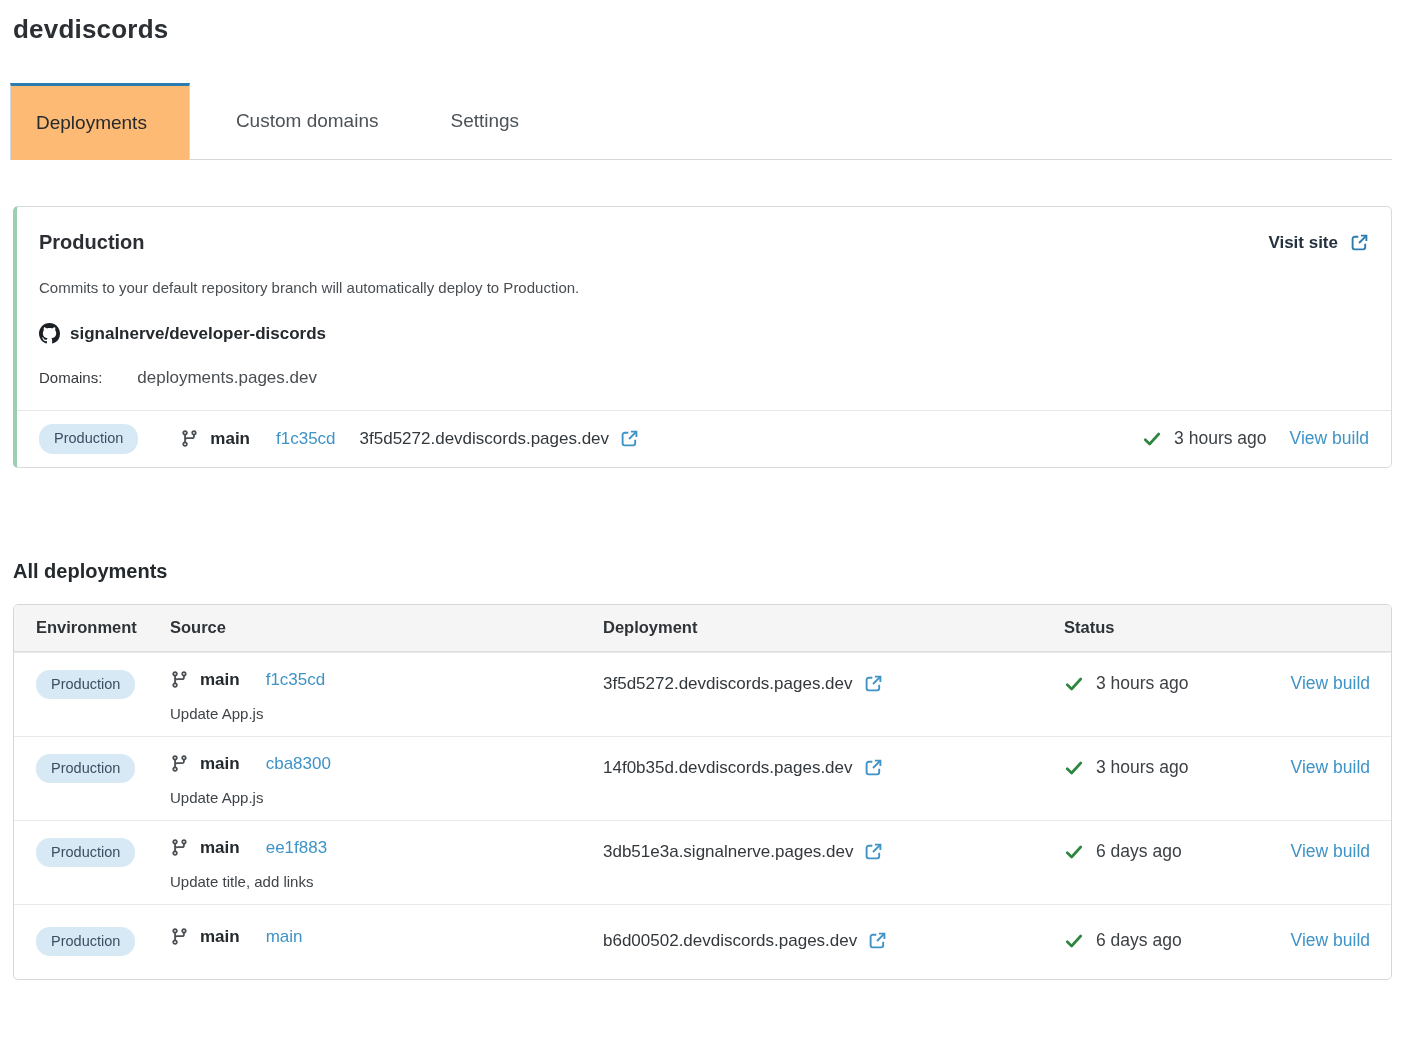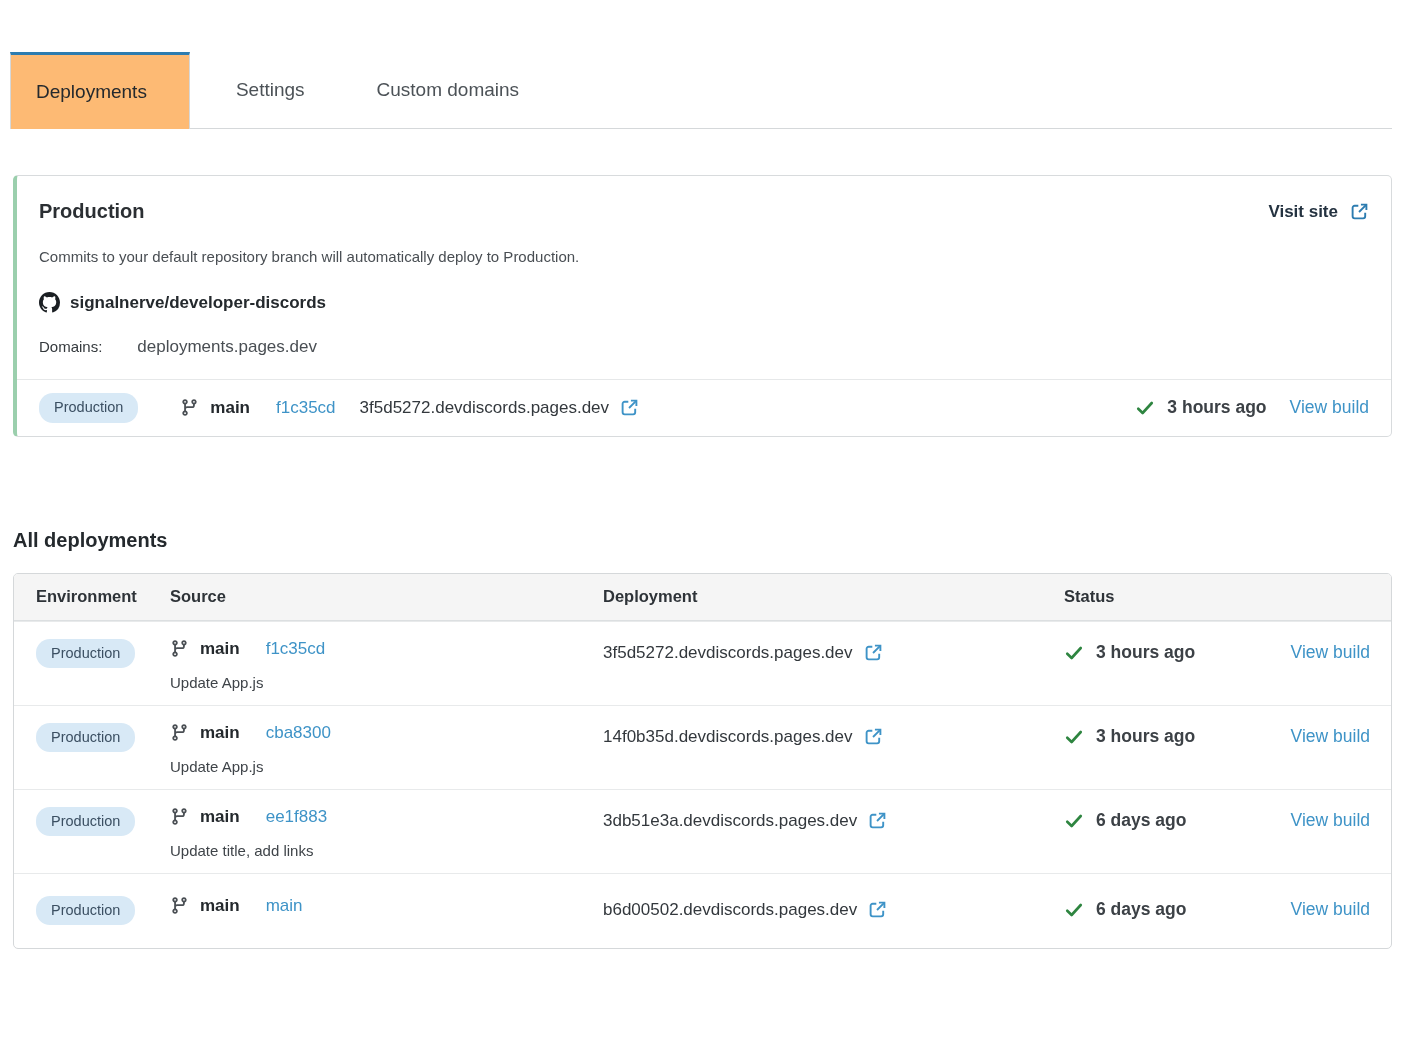--- a/index.html
+++ b/index.html
@@ -86,21 +86,21 @@
   .branch-name { font-size: 17px; font-weight: 700; color: #24292d; margin-left: 11px; }
   a.commit-link, a.view-build {
     color: #3e93c7; font-size: 17px; text-decoration: none; cursor: pointer;
   }
   a.commit-link { margin-left: 26px; }
   .deploy-url { font-size: 17px; color: #33383d; }
   .ext-icon { display: inline-flex; width: 19px; height: 19px; color: #3e93c7; cursor: pointer; margin-left: 11px; }
   .ext-icon svg, .visit-icon svg, .check-icon svg { width: 100%; height: 100%; }
   .visit-icon { display: inline-flex; width: 19px; height: 19px; color: #2c7cb0; }
   .check-icon { display: inline-flex; width: 20px; height: 20px; color: #2e8540; }
-  .status-time { font-size: 17.5px; color: #3c4146; margin-left: 12px; font-weight: bold; }
+  .status-time { font-size: 17.5px; color: #3c4146; margin-left: 12px; }
 
   .card-src { margin-left: 42px; }
   .card-url-wrap { display: flex; align-items: center; margin-left: 24px; }
   .card-right { margin-left: auto; display: flex; align-items: center; }
   .card-right .view-build { margin-left: 23px; }
 
   
   .section-title { margin-top: 92px; font-size: 20px; font-weight: 700; color: #24292d; }
 
   .table {
@@ -152,25 +152,26 @@
       <path fill="none" stroke="currentColor" stroke-width="2.1" stroke-linecap="round" stroke-linejoin="round" d="M2.6 8.6 6.1 12l7.3-8"></path>
     </g>
     <g id="i-github">
       <path fill="#1b1f23" d="M8 0C3.58 0 0 3.58 0 8c0 3.54 2.29 6.53 5.47 7.59.4.07.55-.17.55-.38 0-.19-.01-.82-.01-1.49-2.01.37-2.53-.49-2.69-.94-.09-.23-.48-.94-.82-1.13-.28-.15-.68-.52-.01-.53.63-.01 1.08.58 1.23.82.72 1.21 1.87.87 2.33.66.07-.52.28-.87.51-1.07-1.78-.2-3.64-.89-3.64-3.95 0-.87.31-1.59.82-2.15-.08-.2-.36-1.02.08-2.12 0 0 .67-.21 2.2.82.64-.18 1.32-.27 2-.27s1.36.09 2 .27c1.53-1.04 2.2-.82 2.2-.82.44 1.1.16 1.92.08 2.12.51.56.82 1.27.82 2.15 0 3.07-1.87 3.75-3.65 3.95.29.25.54.73.54 1.48 0 1.07-.01 1.93-.01 2.2 0 .21.15.46.55.38A8.01 8.01 0 0 0 16 8c0-4.42-3.58-8-8-8Z"></path>
     </g>
   </defs>
 </svg>
 
 <div class="page">
 
+  <h1 class="page-title">devdiscords</h1>
 
   <div class="tabbar">
     <div class="tab active">Deployments</div>
+    <div class="tab">Custom domains</div>
     <div class="tab">Settings</div>
-    <div class="tab">Custom domains</div>
   </div>
 
   <div class="card">
     <div class="card-body">
       <div class="card-head">
         <div class="card-title">Production</div>
         <a class="visit-site">
           <span>Visit site</span>
           <span class="visit-icon">
               <svg viewBox="0 0 16 16">
@@ -319,21 +320,21 @@
               <svg viewBox="0 0 16 16">
                 <use href="#i-branch"></use>
               </svg>
             </span>
           <span class="branch-name">main</span>
           <a class="commit-link">ee1f883</a>
         </div>
         <div class="commit-msg">Update title, add links</div>
       </div>
       <div class="cell">
-        <span class="deploy-url">3db51e3a.devdiscords.pages.dev</span>
+        <span class="deploy-url">3db51e3a.signalnerve.pages.dev</span>
         <a class="ext-icon">
             <svg viewBox="0 0 16 16">
               <use href="#i-ext"></use>
             </svg>
           </a>
       </div>
       <div class="cell">
         <span class="check-icon">
             <svg viewBox="0 0 16 16">
               <use href="#i-check"></use>

